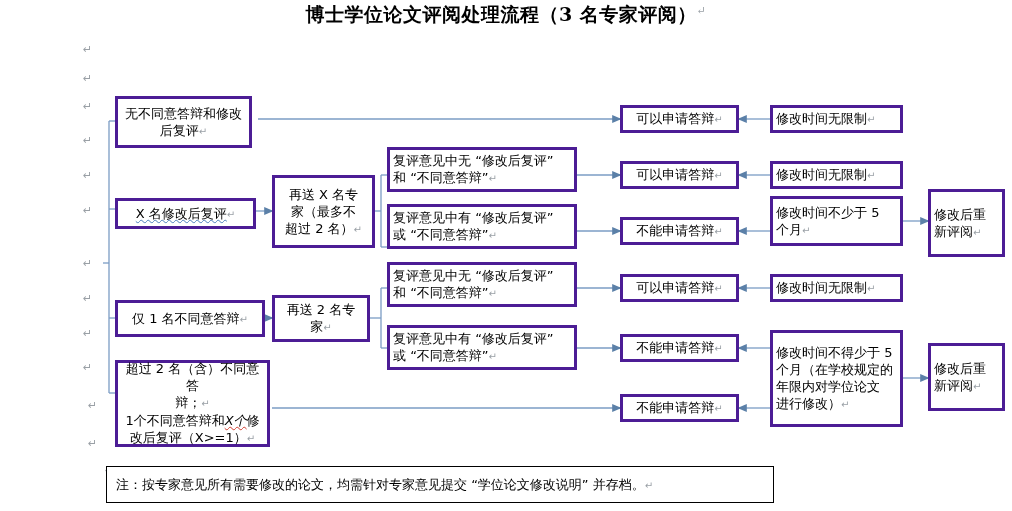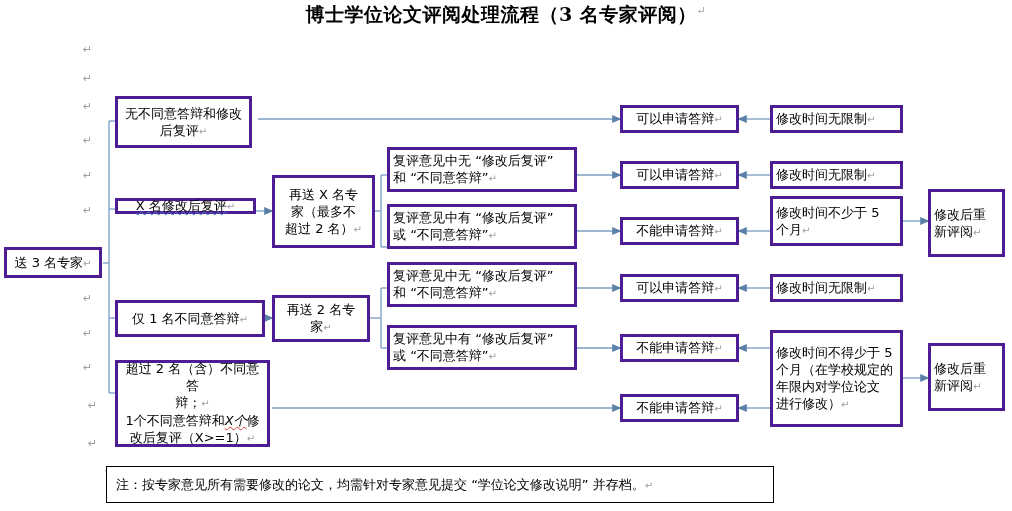--- a/index.html
+++ b/index.html
@@ -159,32 +159,29 @@
       <span class="pmark" style="left: 83px; top: 205px;">↵</span>
       <span class="pmark" style="left: 83px; top: 258px;">↵</span>
       <span class="pmark" style="left: 83px; top: 293px;">↵</span>
       <span class="pmark" style="left: 83px; top: 328px;">↵</span>
       <span class="pmark" style="left: 83px; top: 362px;">↵</span>
       <span class="pmark" style="left: 88px; top: 400px;">↵</span>
       <span class="pmark" style="left: 88px; top: 438px;">↵</span>
       <span class="pmark" style="left: 105px; top: 465px;">↵</span>
     </div>
 
-  <div class="box" style="left:4px;top:247px;width:98px;height:31px;">
-    <span class="txt"><span>送 3 名专家</span><span class="pc">↵</span></span>
-  </div>
 
   <div class="box" style="left:115px;top:96px;width:137px;height:52px;">
     <span class="txt">
       <span>无不同意答辩和修改</span><br>
       <span>后复评</span><span class="pc">↵</span>
     </span>
   </div>
 
-  <div class="box" style="left:115px;top:198px;width:141px;height:16px;">
+  <div class="box" style="left:115px;top:198px;width:141px;height:31px;">
     <span class="txt"><span class="wavy-blue">X 名修改后复评</span><span class="pc">↵</span></span>
   </div>
 
   <div class="box" style="left:115px;top:300px;width:150px;height:37px;">
     <span class="txt"><span>仅 1 名不同意答辩</span><span class="pc">↵</span></span>
   </div>
 
   <div class="box" style="left:115px;top:360px;width:155px;height:87px;">
     <span class="txt">
       <span>超过 2 名（含）不同意答</span><br>

